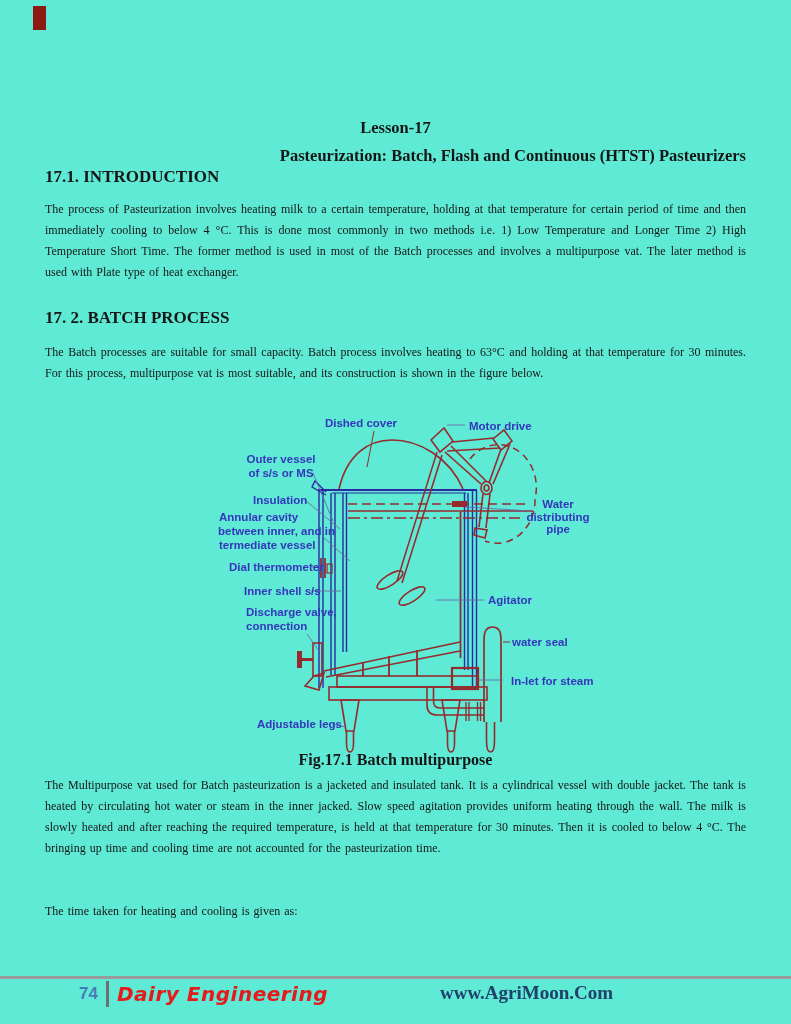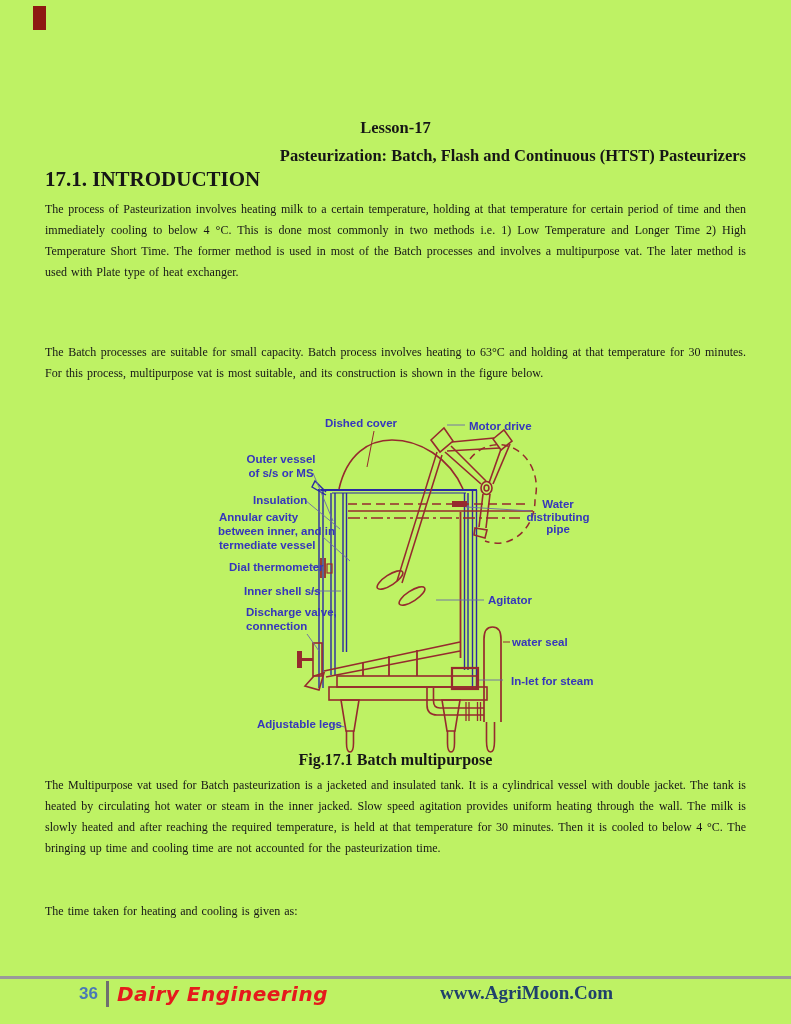--- a/index.html
+++ b/index.html
@@ -1,24 +1,24 @@
 <!DOCTYPE html>
 <html><head>
 <meta charset="utf-8">
 <style>
   html,body { margin:0; padding:0; background:#ffffff; }
   .page {
-    position:relative; width:791px; height:1024px; background:#bef264;
+    position:relative; width:791px; height:1024px; background:#5eead4;
     font-family:"Liberation Serif", serif; color:#161616; overflow:hidden;
   }
   .abs { position:absolute; }
   .corner-marker { left:33px; top:6px; width:13px; height:24px; background:#8d1a12; }
   .doc-title    { left:45px; top:118px; width:701px; text-align:center; font-weight:bold; font-size:16.5px; }
   .doc-subtitle { left:45px; top:146px; width:701px; text-align:right; font-weight:bold; font-size:16.5px; }
-  .sec-heading  { left:45px; width:701px; font-weight:bold; font-size:21px; }
+  .sec-heading  { left:45px; width:701px; font-weight:bold; font-size:17px; }
   .body-text {
     left:45px; width:701px; margin:0; font-size:12px; line-height:20.9px;
     text-align:justify; word-spacing:1px;
   }
   .fig-caption { left:45px; top:751px; width:701px; text-align:center; font-weight:bold; font-size:16px; }
   .figure-wrap { left:212px; top:413px; width:486px; height:342px; }
   .lbl { font:bold 11.5px "Liberation Sans", sans-serif; fill:#3636bc; }
   .footer-rule { left:0; top:976px; width:791px; height:3px; background:#9a9a9a; }
   .page-num { left:79px; top:984px; font:bold 17px "Liberation Sans", sans-serif; color:#4a79b6; }
   .footer-vbar { left:106px; top:981px; width:3px; height:26px; background:#6f6f6f; }
@@ -31,20 +31,21 @@
 <div class="page">
 
   <div class="abs corner-marker"></div>
 
   <div class="abs doc-title">Lesson-17</div>
   <div class="abs doc-subtitle">Pasteurization: Batch, Flash and Continuous (HTST) Pasteurizers</div>
 
   <div class="abs sec-heading" style="top:167px">17.1. INTRODUCTION</div>
   <p class="abs body-text" style="top:199px">The process of Pasteurization involves heating milk to a certain temperature, holding at that temperature for certain period of time and then immediately cooling to below 4 °C. This is done most commonly in two methods i.e. 1) Low Temperature and Longer Time 2) High Temperature Short Time. The former method is used in most of the Batch processes and involves a multipurpose vat. The later method is used with Plate type of heat exchanger.</p>
 
+  <div class="abs sec-heading" style="top:308px">17. 2. BATCH PROCESS</div>
   <p class="abs body-text" style="top:342px">The Batch processes are suitable for small capacity. Batch process involves heating to 63°C and holding at that temperature for 30 minutes. For this process, multipurpose vat is most suitable, and its construction is shown in the figure below.</p>
 
   <div class="abs figure-wrap">
     <svg width="486" height="342" viewBox="212 413 486 342">
 
       <g stroke="#2a2aa2" fill="none" stroke-width="1.4">
         <path d="M318,490 H477" stroke-width="2"></path>
         <path d="M332,493 H466" stroke-width="1.1"></path>
         <path d="M326,495 L312,487 L315,481 L326,492"></path>
         <path d="M319,490 V688"></path>
@@ -152,18 +153,18 @@
       </g>
     </svg>
   </div>
 
   <div class="abs fig-caption">Fig.17.1 Batch multipurpose</div>
 
   <p class="abs body-text" style="top:775px">The Multipurpose vat used for Batch pasteurization is a jacketed and insulated tank. It is a cylindrical vessel with double jacket. The tank is heated by circulating hot water or steam in the inner jacked. Slow speed agitation provides uniform heating through the wall. The milk is slowly heated and after reaching the required temperature, is held at that temperature for 30 minutes. Then it is cooled to below 4 °C. The bringing up time and cooling time are not accounted for the pasteurization time.</p>
   <p class="abs body-text" style="top:901px">The time taken for heating and cooling is given as:</p>
 
   <div class="abs footer-rule"></div>
-  <div class="abs page-num">36</div>
+  <div class="abs page-num">74</div>
   <div class="abs footer-vbar"></div>
   <div class="abs site-link">www.AgriMoon.Com</div>
   <div class="abs book-title">Dairy Engineering</div>
 
 </div>
 
 </body></html>

